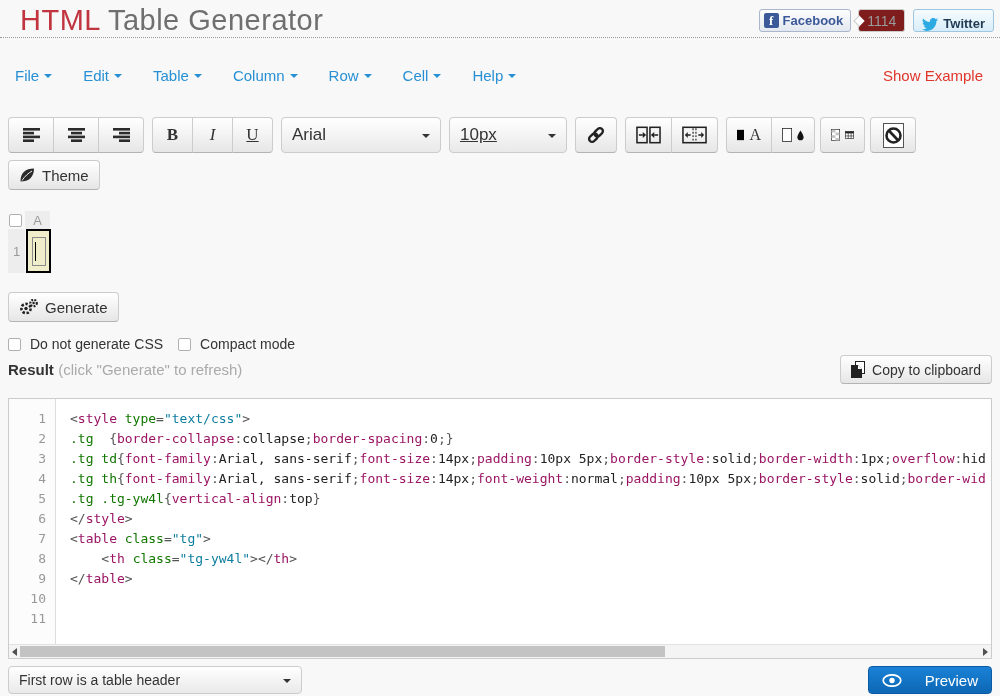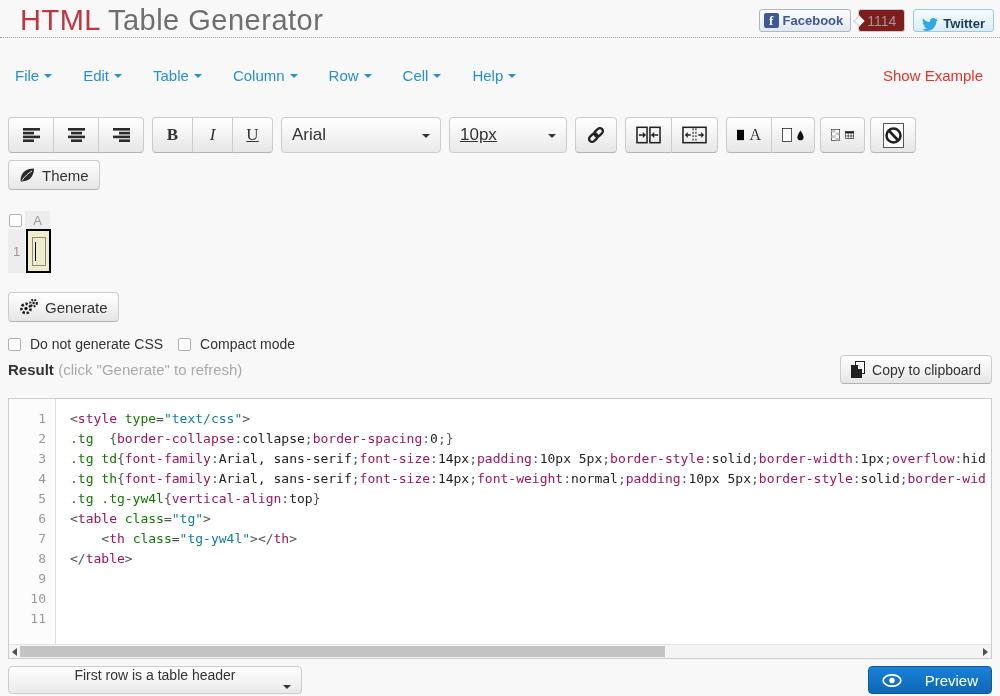--- a/index.html
+++ b/index.html
@@ -119,21 +119,21 @@
 
   .hscroll { position:relative; height:14px; background:#f4f4f4; border-top:1px solid #e2e2e2; }
   .hs-arrow { position:absolute; top:0; width:11px; height:13px; display:flex; align-items:center; justify-content:center; cursor:pointer; }
   .hs-left { left:0; } .hs-right { right:0; }
   .tri-l { width:0; height:0; border-top:4px solid transparent; border-bottom:4px solid transparent; border-right:5px solid #505050; }
   .tri-r { width:0; height:0; border-top:4px solid transparent; border-bottom:4px solid transparent; border-left:5px solid #505050; }
   .hs-thumb { position:absolute; left:11px; top:1px; width:645px; height:11px; background:#c3c3c3; cursor:grab; }
 
   
   .footer { display:flex; justify-content:space-between; margin:7px 8px 0; height:28px; }
-  .footer-select { width:294px; border-radius:4px; font-size:14px;flex-direction:column; }
+  .footer-select { width:294px; border-radius:4px; font-size:14px; }
   .preview-btn {
     display:inline-flex; align-items:center; gap:23px; padding:0 13px; border-radius:4px;
     background:linear-gradient(#1a82d6,#0d67b5); border:1px solid #0a5ba3; color:#fff;
     font-size:15px; cursor:pointer;
   }
 
   svg { display:block; }
 </style>
 </head>
 <body>
@@ -402,20 +402,21 @@
         <div class="ln">9</div>
         <div class="ln">10</div>
         <div class="ln">11</div>
       </div>
     <div class="code-lines">
         <div class="cl"><span class="tk-pn">&lt;</span><span class="tk-tag">style</span><span class="tk-pln"> </span><span class="tk-attr">type</span><span class="tk-pn">=</span><span class="tk-str">"text/css"</span><span class="tk-pn">&gt;</span></div>
         <div class="cl"><span class="tk-sel">.tg</span><span class="tk-pln">  </span><span class="tk-pn">{</span><span class="tk-prop">border-collapse</span><span class="tk-pn">:</span><span class="tk-val">collapse</span><span class="tk-pn">;</span><span class="tk-prop">border-spacing</span><span class="tk-pn">:</span><span class="tk-val">0</span><span class="tk-pn">;}</span></div>
         <div class="cl"><span class="tk-sel">.tg td</span><span class="tk-pn">{</span><span class="tk-prop">font-family</span><span class="tk-pn">:</span><span class="tk-val">Arial, sans-serif</span><span class="tk-pn">;</span><span class="tk-prop">font-size</span><span class="tk-pn">:</span><span class="tk-val">14px</span><span class="tk-pn">;</span><span class="tk-prop">padding</span><span class="tk-pn">:</span><span class="tk-val">10px 5px</span><span class="tk-pn">;</span><span class="tk-prop">border-style</span><span class="tk-pn">:</span><span class="tk-val">solid</span><span class="tk-pn">;</span><span class="tk-prop">border-width</span><span class="tk-pn">:</span><span class="tk-val">1px</span><span class="tk-pn">;</span><span class="tk-prop">overflow</span><span class="tk-pn">:</span><span class="tk-val">hid</span></div>
         <div class="cl"><span class="tk-sel">.tg th</span><span class="tk-pn">{</span><span class="tk-prop">font-family</span><span class="tk-pn">:</span><span class="tk-val">Arial, sans-serif</span><span class="tk-pn">;</span><span class="tk-prop">font-size</span><span class="tk-pn">:</span><span class="tk-val">14px</span><span class="tk-pn">;</span><span class="tk-prop">font-weight</span><span class="tk-pn">:</span><span class="tk-val">normal</span><span class="tk-pn">;</span><span class="tk-prop">padding</span><span class="tk-pn">:</span><span class="tk-val">10px 5px</span><span class="tk-pn">;</span><span class="tk-prop">border-style</span><span class="tk-pn">:</span><span class="tk-val">solid</span><span class="tk-pn">;</span><span class="tk-prop">border-wid</span></div>
         <div class="cl"><span class="tk-sel">.tg .tg-yw4l</span><span class="tk-pn">{</span><span class="tk-prop">vertical-align</span><span class="tk-pn">:</span><span class="tk-val">top</span><span class="tk-pn">}</span></div>
+        <div class="cl"><span class="tk-pn">&lt;/</span><span class="tk-tag">style</span><span class="tk-pn">&gt;</span></div>
         <div class="cl"><span class="tk-pn">&lt;</span><span class="tk-tag">table</span><span class="tk-pln"> </span><span class="tk-attr">class</span><span class="tk-pn">=</span><span class="tk-str">"tg"</span><span class="tk-pn">&gt;</span></div>
         <div class="cl"><span class="tk-pln">    </span><span class="tk-pn">&lt;</span><span class="tk-tag">th</span><span class="tk-pln"> </span><span class="tk-attr">class</span><span class="tk-pn">=</span><span class="tk-str">"tg-yw4l"</span><span class="tk-pn">&gt;</span><span class="tk-pn">&lt;/</span><span class="tk-tag">th</span><span class="tk-pn">&gt;</span></div>
         <div class="cl"><span class="tk-pn">&lt;/</span><span class="tk-tag">table</span><span class="tk-pn">&gt;</span></div>
       </div>
   </div>
   <div class="hscroll">
     <div class="hs-arrow hs-left">
         <div class="tri-l"></div>
       </div>
     <div class="hs-thumb"></div>

